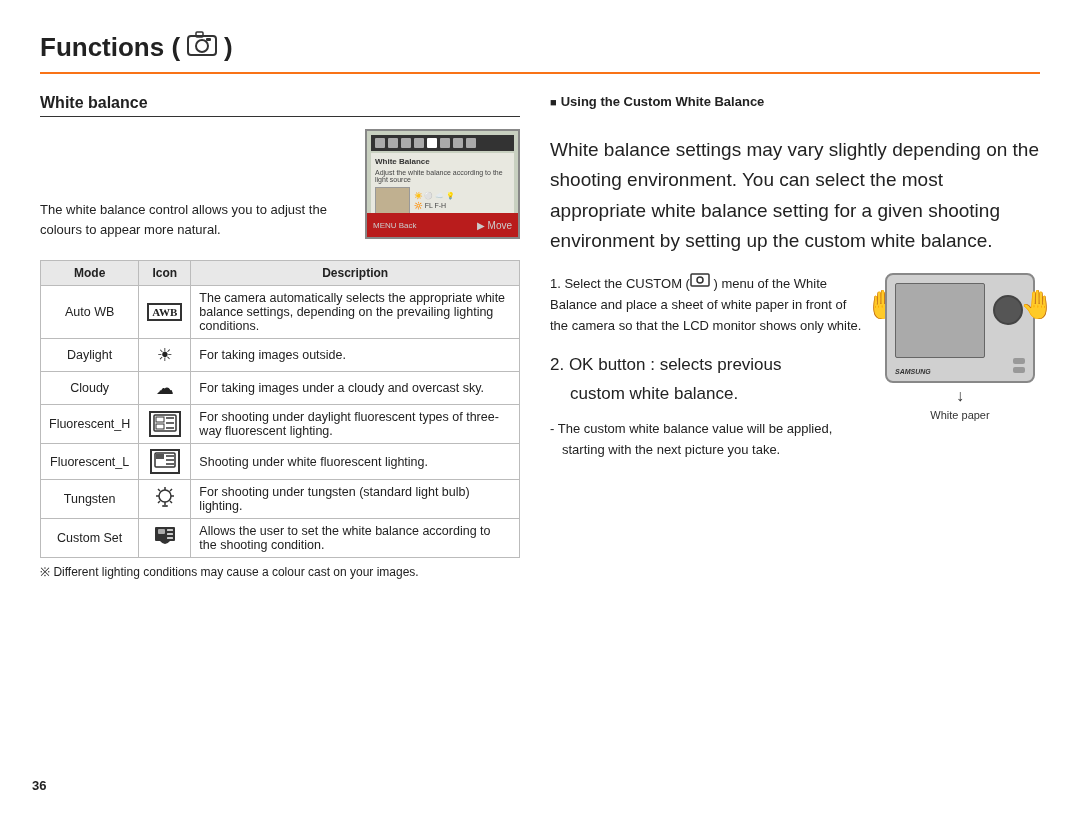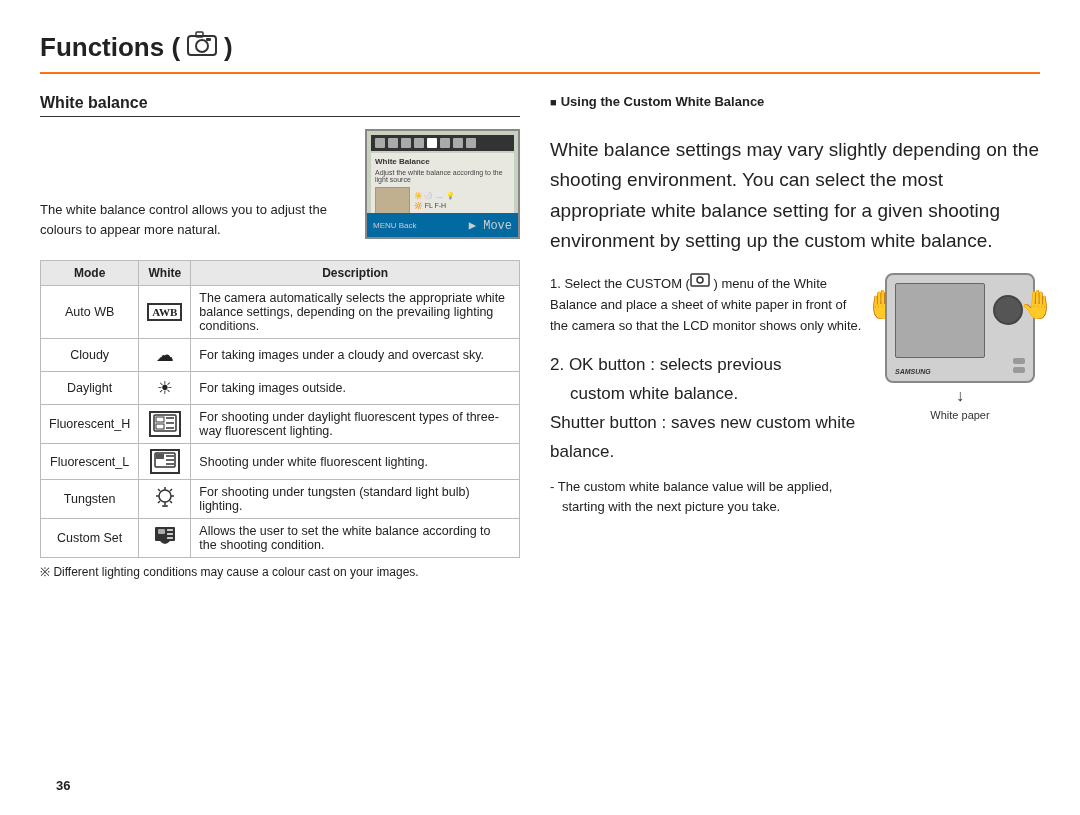--- a/index.html
+++ b/index.html
@@ -69,21 +69,21 @@
       top: 4px; left: 4px; right: 4px; bottom: 18px;
       background: #b0baa8;
       display: flex;
       align-items: center;
       justify-content: center;
     }
     .camera-screen-bottom {
       position: absolute;
       bottom: 0; left: 0; right: 0;
       height: 18px;
-      background: #0369a1;
+      background: #b91c1c;
       display: flex;
       align-items: center;
       justify-content: space-between;
       padding: 12px 6px;
       font-size: 9px;
       color: #ccc;
     }
     .camera-screen-top-bar {
       position: absolute;
       top: 4px; left: 4px; right: 4px;
@@ -120,21 +120,21 @@
     .wb-table td.desc {
       text-align: left;
     }
     .footnote {
       font-size: 12px;
       margin-top: 5px;
     }
     .page-num {
       position: absolute;
       bottom: 22px;
-      left: 56px;
+      left: 32px;
       font-size: 13px;
       font-weight: bold;
     }
     
     .custom-wb-title {
       font-size: 13px;
       font-weight: bold;
       margin-bottom: 26px;
       display: flex;
       align-items: center;
@@ -323,54 +323,54 @@
               <div style="width:35px;height:28px;background:#c0b090;border:1px solid #999;"></div>
               <div style="display:flex;flex-direction:column;gap:2px;">
                 <div style="font-size:7px;color:#444;">☀️ ⚪ ☁️ 💡</div>
                 <div style="font-size:7px;color:#444;">🔆 FL F-H</div>
               </div>
             </div>
           </div>
         </div>
         <div class="camera-screen-bottom">
           <span style="font-size:8px;">MENU Back</span>
-          <span style="font-size:12px;font-family:Liberation Mono, monospace;">▶ Move</span>
+          <span style="font-size:10px;">▶ Move</span>
         </div>
       </div>
     </div>
 
     <table class="wb-table">
       <thead>
         <tr>
           <th>Mode</th>
-          <th>White</th>
+          <th>Icon</th>
           <th>Description</th>
         </tr>
       </thead>
       <tbody>
         <tr>
           <td>Auto WB</td>
           <td>
             <span class="icon-awb">AWB</span>
           </td>
           <td class="desc">The camera automatically selects the appropriate white balance settings, depending on the prevailing lighting conditions.</td>
         </tr>
         <tr>
+          <td>Daylight</td>
+          <td>
+            <span class="icon-sun">☀</span>
+          </td>
+          <td class="desc">For taking images outside.</td>
+        </tr>
+        <tr>
           <td>Cloudy</td>
           <td>
             <span class="icon-cloud">☁</span>
           </td>
           <td class="desc">For taking images under a cloudy and overcast sky.</td>
-        </tr>
-        <tr>
-          <td>Daylight</td>
-          <td>
-            <span class="icon-sun">☀</span>
-          </td>
-          <td class="desc">For taking images outside.</td>
         </tr>
         <tr>
           <td>Fluorescent_H</td>
           <td>
             <span class="icon-fluor-h" style="font-size:9px;border:2px solid #333;padding:1px 2px;font-weight:bold;">
               <svg width="24" height="18" viewBox="0 0 24 18">
                 <rect x="1" y="1" width="22" height="16" rx="1" fill="none" stroke="#333" stroke-width="1.5"></rect>
                 <rect x="3" y="3" width="8" height="5" rx="0" fill="none" stroke="#333" stroke-width="1"></rect>
                 <rect x="3" y="10" width="8" height="5" rx="0" fill="none" stroke="#333" stroke-width="1"></rect>
                 <line x1="13" y1="4" x2="21" y2="4" stroke="#333" stroke-width="1.5"></line>
@@ -452,24 +452,20 @@
             </svg>
           </span><span> ) menu of the White Balance and place a sheet of white paper in front of the camera so that the LCD monitor shows only white.</span>
         </div>
 
         <div class="ok-shutter-info">
           <div>
             <span>2. OK button</span>
             <span>: selects previous</span>
             <div class="indent">custom white balance.</div>
           </div>
-          <div>
-            <span>Shutter button</span>
-            <span>: saves new custom white balance.</span>
-          </div>
         </div>
 
         <div class="bullets">
           <div class="bullet-item">- The custom white balance value will be applied, starting with the next picture you take.</div>
         </div>
       </div>
 
       <div class="camera-illustration">
         <div class="hands-wrap">
           <span class="hand-left">🤚</span>

